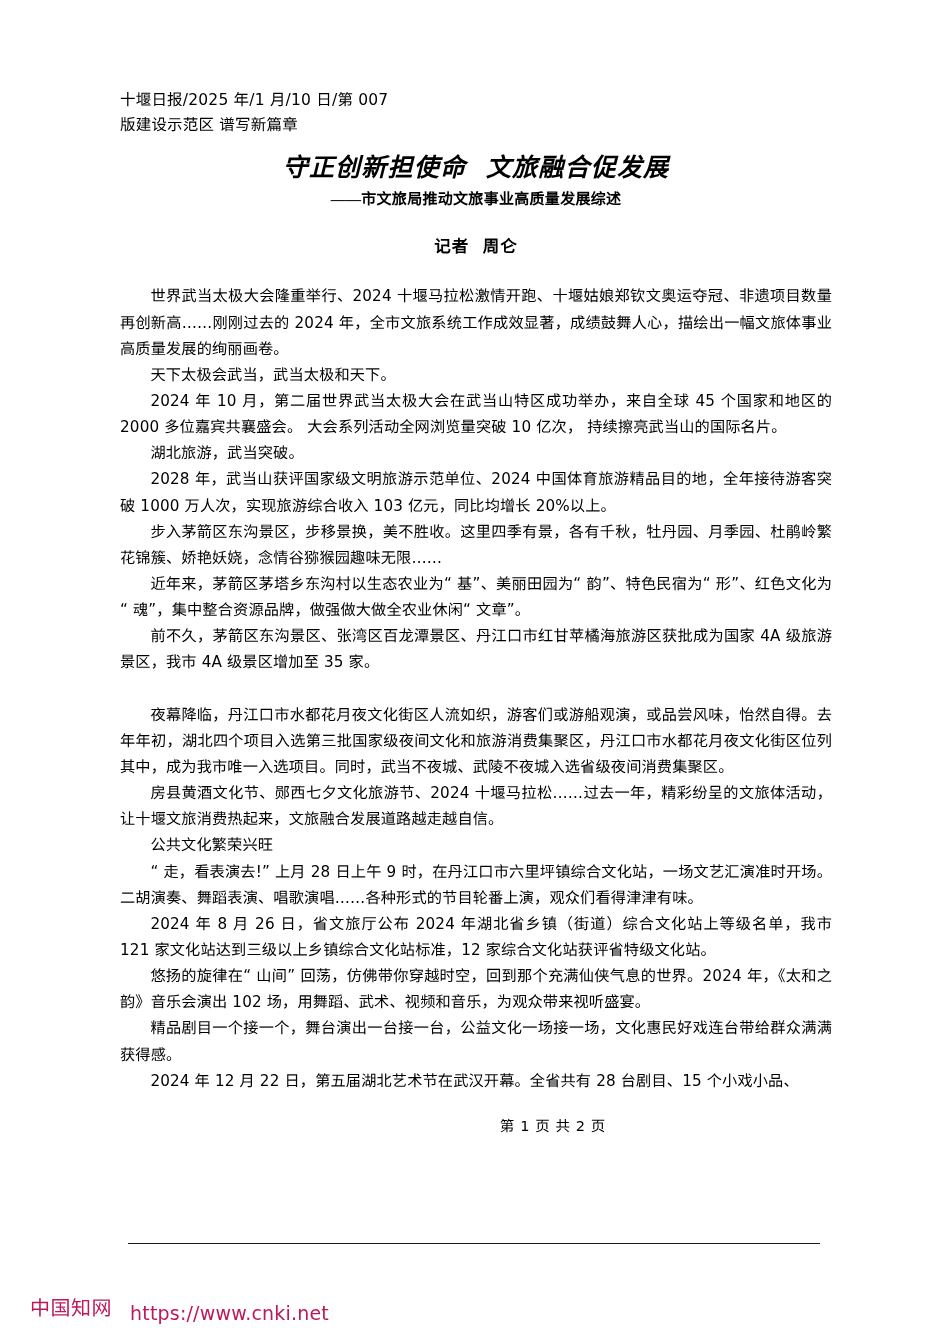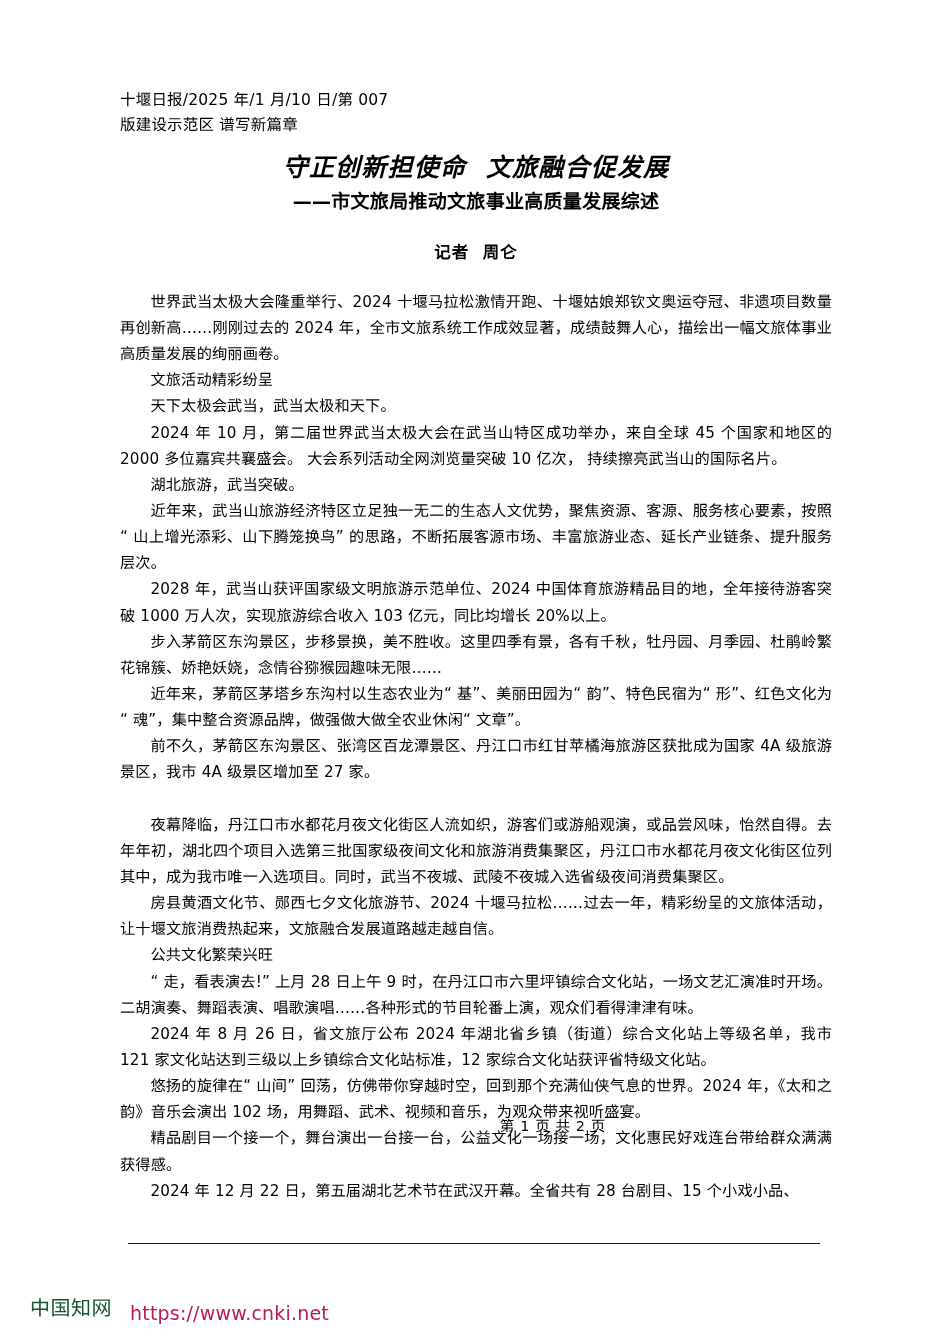--- a/index.html
+++ b/index.html
@@ -53,26 +53,27 @@
   .main-title {
     font-size: 25px;
     font-weight: 700;
     letter-spacing: 1.2px;
     line-height: 1.28;
     margin: 0;
     white-space: pre;
     font-style: italic;
   }
   .sub-title {
-    font-size: 19px;
+    font-size: 15px;
     font-weight: 700;
     letter-spacing: 0.3px;
     line-height: 1.35;
     margin: 5px 0 0 0;
     white-space: pre;
+    font-family: Liberation Serif, serif;
   }
   .byline {
     font-size: 16.5px;
     font-weight: 700;
     letter-spacing: 1px;
     margin: 24px 0 0 0;
     white-space: pre;
   }
 
   
@@ -125,21 +126,21 @@
     left: 30px;
     top: 1288px;
     display: flex;
     align-items: center;
     gap: 18px;
     color: #aaaaaa;
   }
   .wm-logo {
     font-size: 20px;
     letter-spacing: 0.5px;
-    color: #14532d;
+    color: #be185d;
     white-space: pre;
   }
   .wm-url {
     font-size: 19px;
     letter-spacing: 0.2px;
     color: #be185d;
     white-space: pre;
     margin-top: 14px;
   }
 </style>
@@ -156,29 +157,27 @@
     </div>
 
     <div class="title-block">
       <h1 class="main-title">守正创新担使命  文旅融合促发展</h1>
       <div class="sub-title">——市文旅局推动文旅事业高质量发展综述</div>
       <div class="byline">记者  周仑</div>
     </div>
 
     <div class="body-copy" id="body-copy">
         <p class="para">世界武当太极大会隆重举行、2024 十堰马拉松激情开跑、十堰姑娘郑钦文奥运夺冠、非遗项目数量再创新高……刚刚过去的 2024 年，全市文旅系统工作成效显著，成绩鼓舞人心，描绘出一幅文旅体事业高质量发展的绚丽画卷。</p>
-        <p class="para">文旅活动精彩纷呈</p>
         <p class="para">天下太极会武当，武当太极和天下。</p>
         <p class="para">2024 年 10 月，第二届世界武当太极大会在武当山特区成功举办，来自全球 45 个国家和地区的 2000 多位嘉宾共襄盛会。 大会系列活动全网浏览量突破 10 亿次， 持续擦亮武当山的国际名片。</p>
         <p class="para">湖北旅游，武当突破。</p>
-        <p class="para">近年来，武当山旅游经济特区立足独一无二的生态人文优势，聚焦资源、客源、服务核心要素，按照“ 山上增光添彩、山下腾笼换鸟” 的思路，不断拓展客源市场、丰富旅游业态、延长产业链条、提升服务层次。</p>
         <p class="para">2028 年，武当山获评国家级文明旅游示范单位、2024 中国体育旅游精品目的地，全年接待游客突破 1000 万人次，实现旅游综合收入 103 亿元，同比均增长 20%以上。</p>
         <p class="para">步入茅箭区东沟景区，步移景换，美不胜收。这里四季有景，各有千秋，牡丹园、月季园、杜鹃岭繁花锦簇、娇艳妖娆，念情谷猕猴园趣味无限……</p>
         <p class="para">近年来，茅箭区茅塔乡东沟村以生态农业为“ 基”、美丽田园为“ 韵”、特色民宿为“ 形”、红色文化为“ 魂”，集中整合资源品牌，做强做大做全农业休闲“ 文章”。</p>
-        <p class="para">前不久，茅箭区东沟景区、张湾区百龙潭景区、丹江口市红甘苹橘海旅游区获批成为国家 4A 级旅游景区，我市 4A 级景区增加至 27 家。</p>
+        <p class="para">前不久，茅箭区东沟景区、张湾区百龙潭景区、丹江口市红甘苹橘海旅游区获批成为国家 4A 级旅游景区，我市 4A 级景区增加至 35 家。</p>
         <p class="para spacer-before">夜幕降临，丹江口市水都花月夜文化街区人流如织，游客们或游船观演，或品尝风味，怡然自得。去年年初，湖北四个项目入选第三批国家级夜间文化和旅游消费集聚区，丹江口市水都花月夜文化街区位列其中，成为我市唯一入选项目。同时，武当不夜城、武陵不夜城入选省级夜间消费集聚区。</p>
         <p class="para">房县黄酒文化节、郧西七夕文化旅游节、2024 十堰马拉松……过去一年，精彩纷呈的文旅体活动，让十堰文旅消费热起来，文旅融合发展道路越走越自信。</p>
         <p class="para">公共文化繁荣兴旺</p>
         <p class="para">“ 走，看表演去!” 上月 28 日上午 9 时，在丹江口市六里坪镇综合文化站，一场文艺汇演准时开场。二胡演奏、舞蹈表演、唱歌演唱……各种形式的节目轮番上演，观众们看得津津有味。</p>
         <p class="para">2024 年 8 月 26 日，省文旅厅公布 2024 年湖北省乡镇（街道）综合文化站上等级名单，我市 121 家文化站达到三级以上乡镇综合文化站标准，12 家综合文化站获评省特级文化站。</p>
         <p class="para">悠扬的旋律在“ 山间” 回荡，仿佛带你穿越时空，回到那个充满仙侠气息的世界。2024 年，《太和之韵》音乐会演出 102 场，用舞蹈、武术、视频和音乐，为观众带来视听盛宴。</p>
         <p class="para">精品剧目一个接一个，舞台演出一台接一台，公益文化一场接一场，文化惠民好戏连台带给群众满满获得感。</p>
         <p class="para">2024 年 12 月 22 日，第五届湖北艺术节在武汉开幕。全省共有 28 台剧目、15 个小戏小品、</p>
       </div>
 

